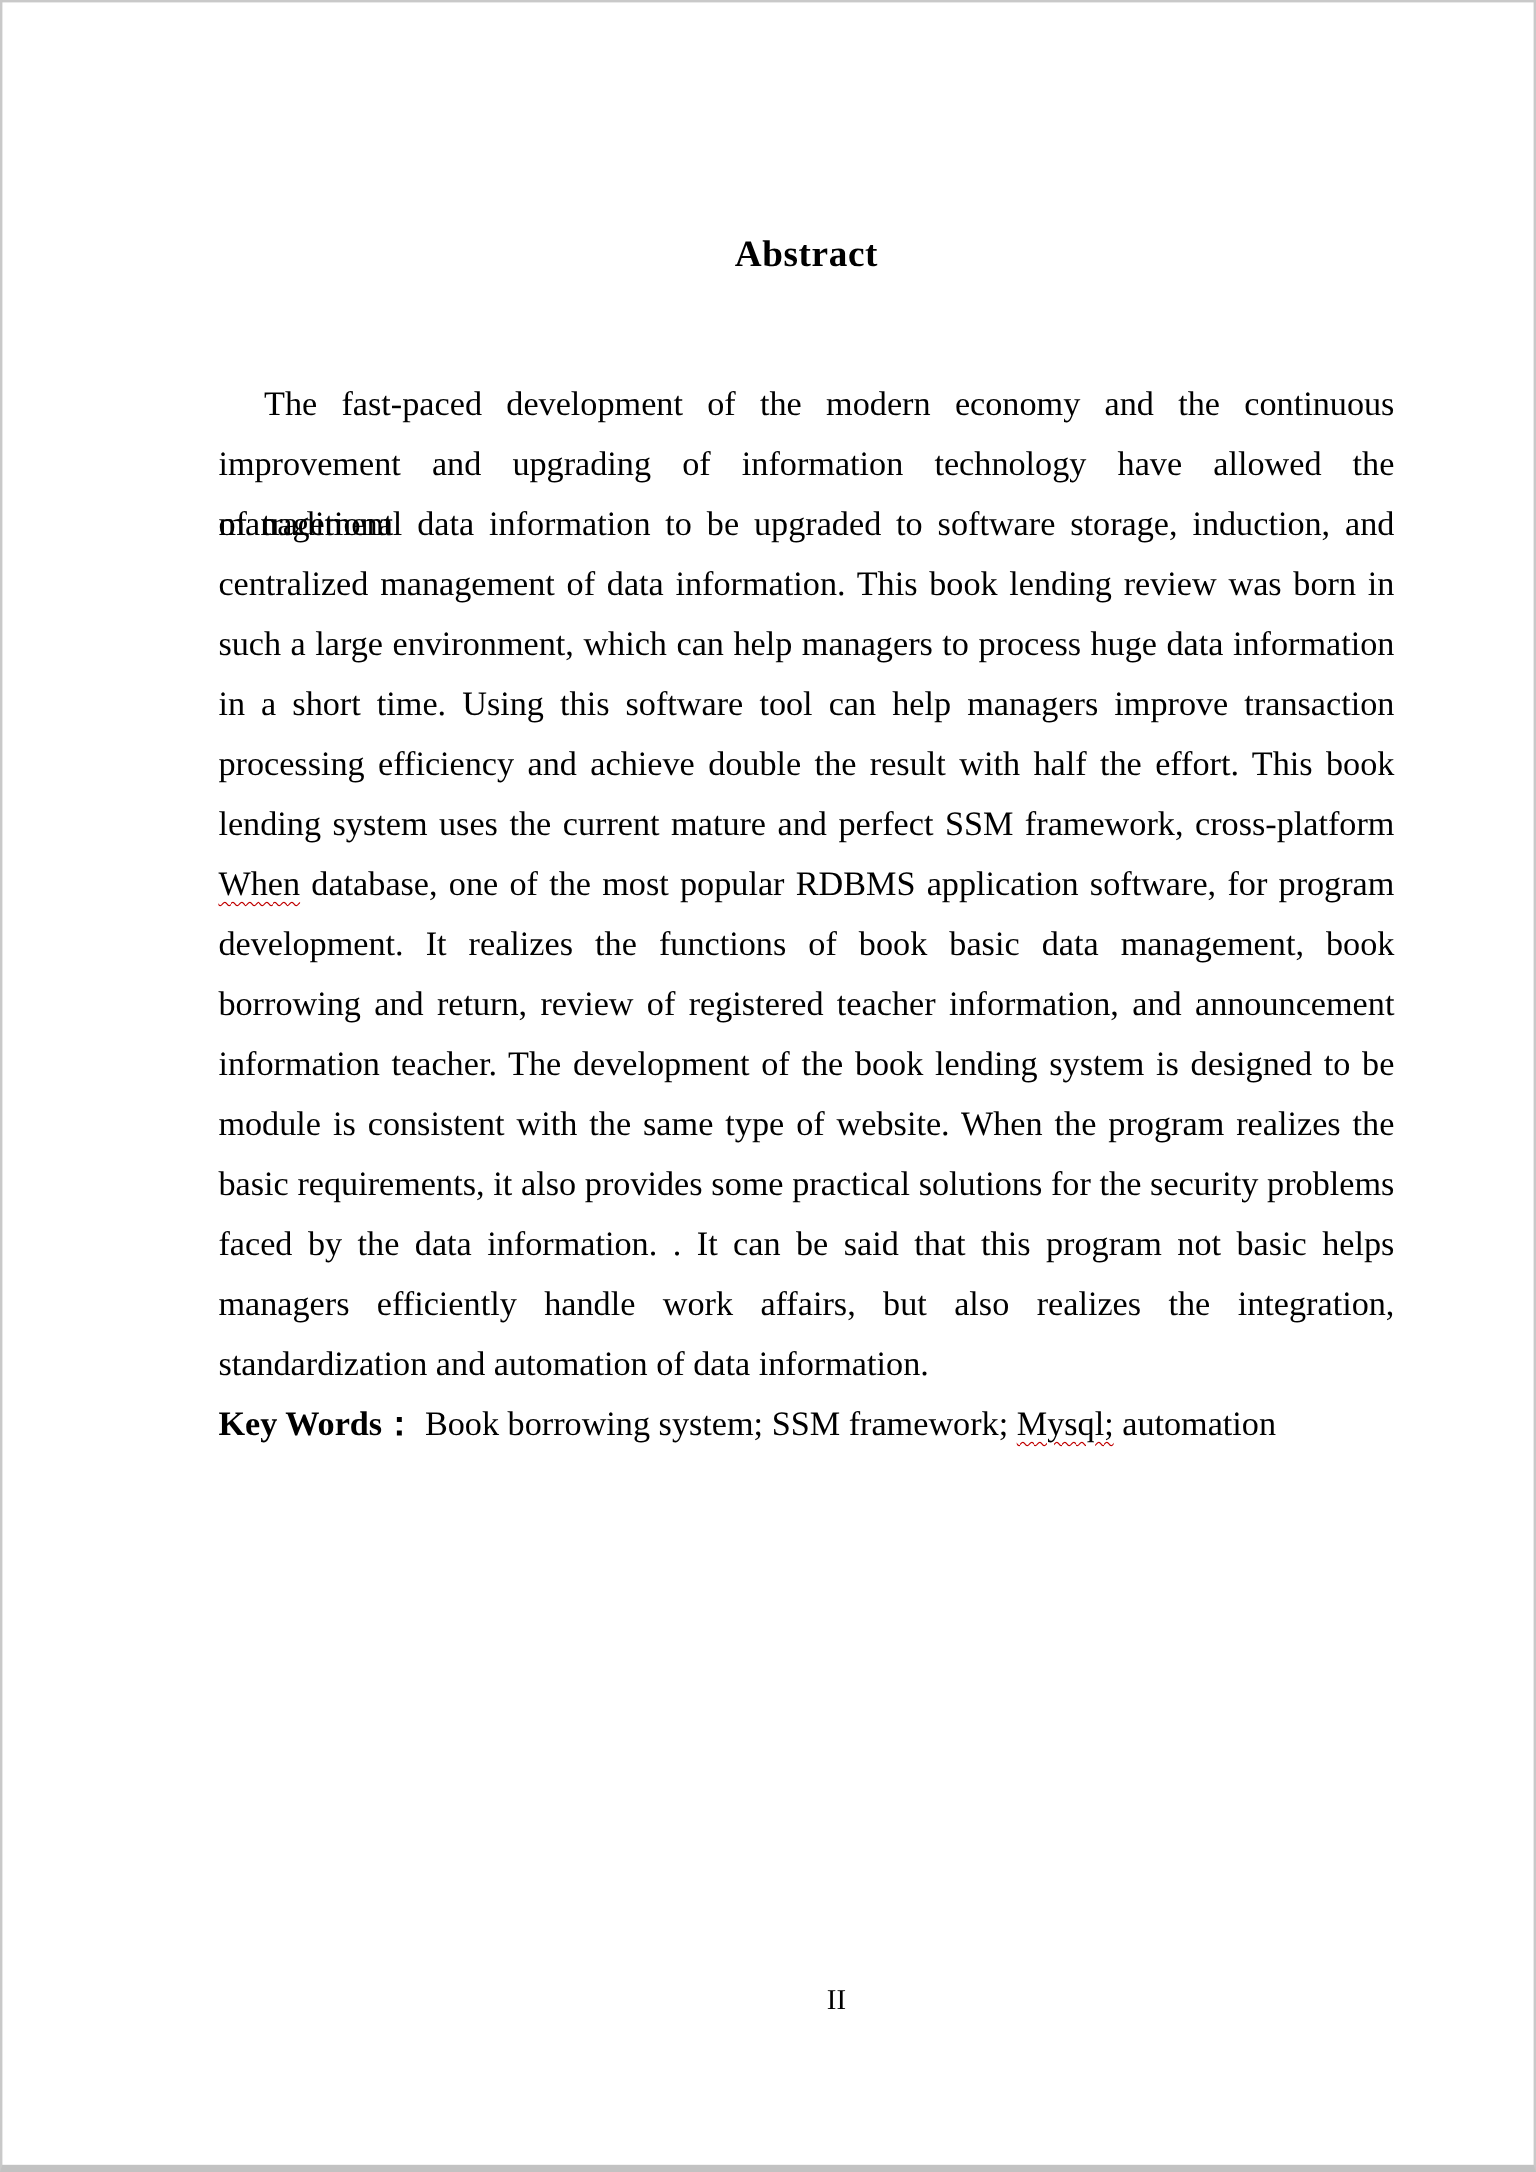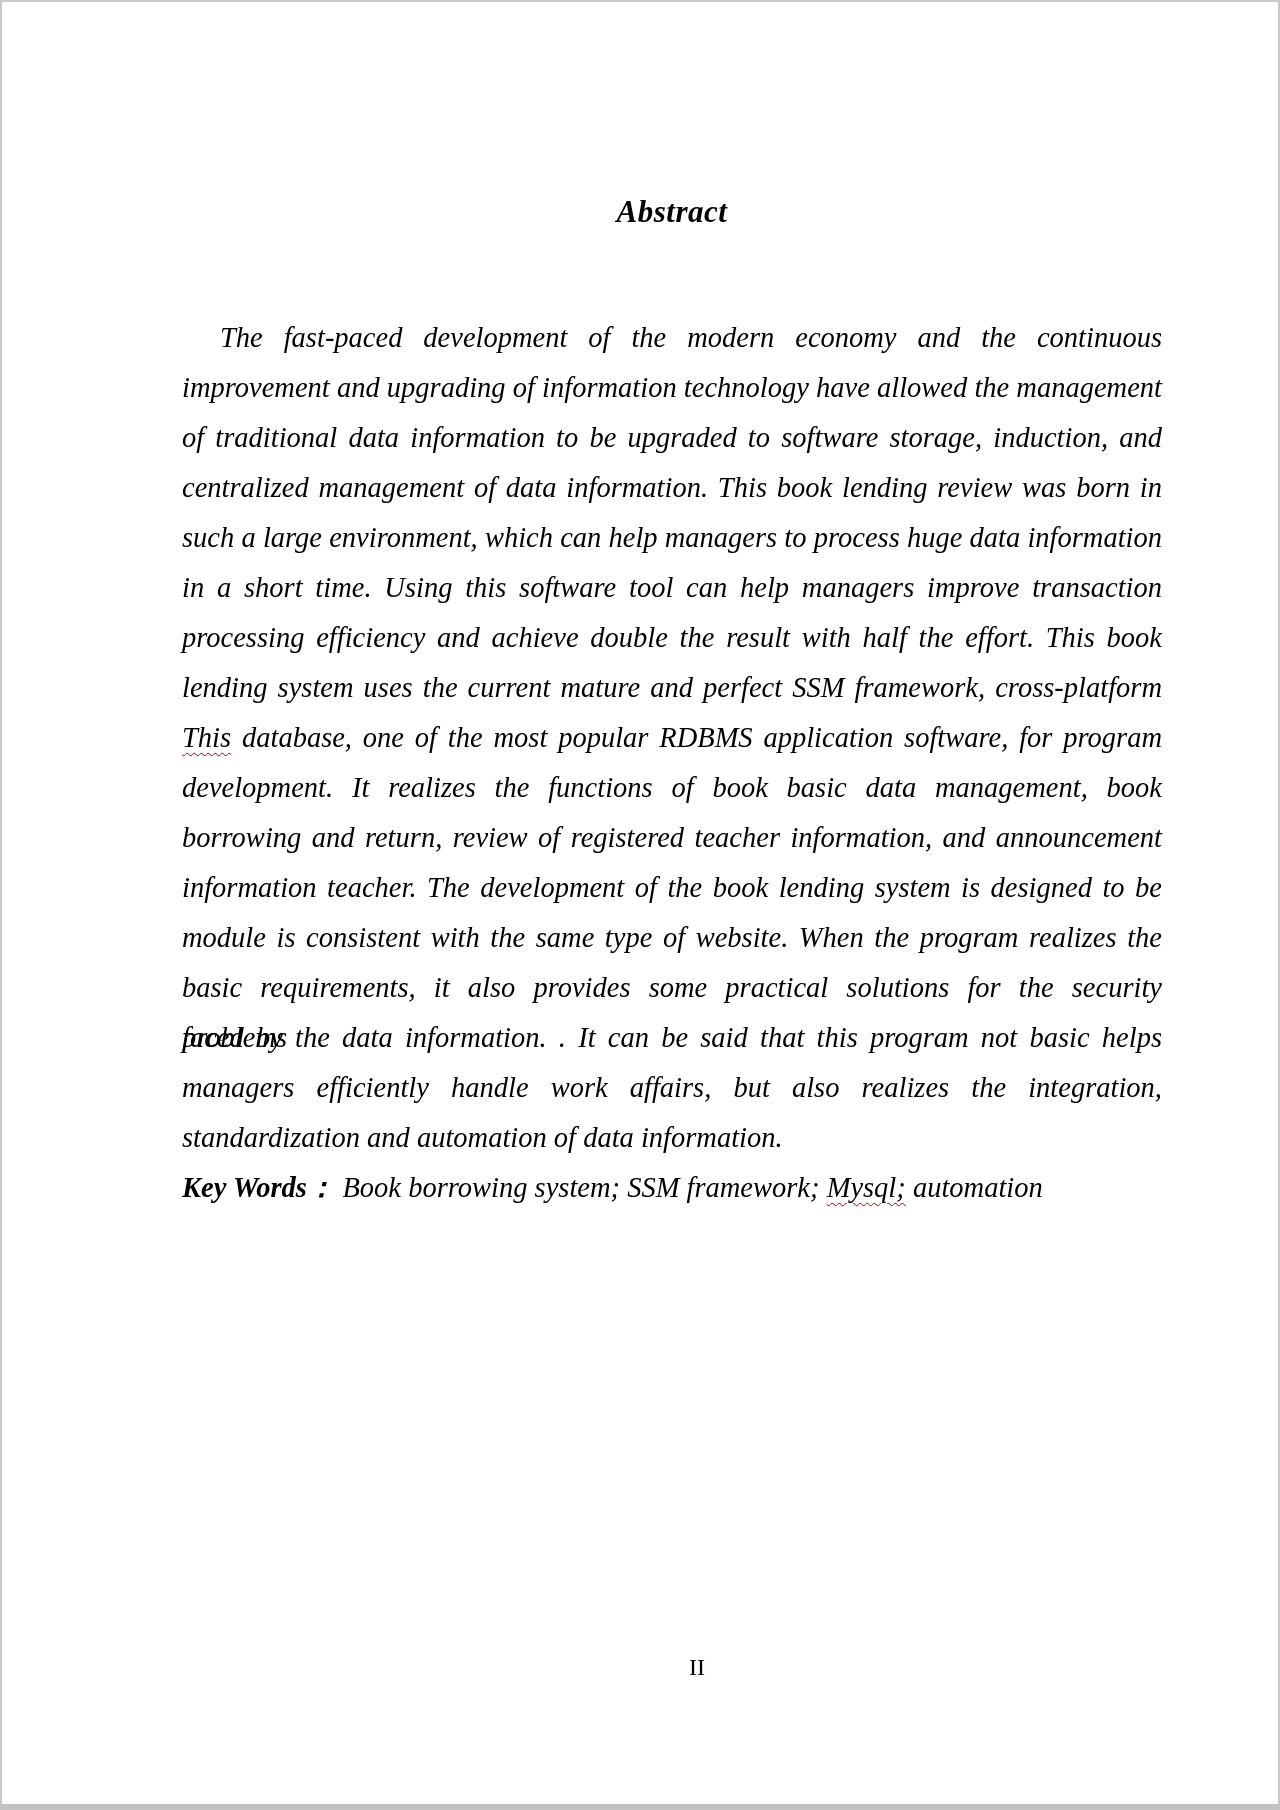--- a/index.html
+++ b/index.html
@@ -15,21 +15,20 @@
     background: #ffffff;
     border: 2px solid #c9c9c9;
     border-bottom: 6px solid #c2c2c2;
     font-family: "Liberation Serif", "DejaVu Serif", serif;
     color: #000000;
     overflow: hidden;
   }
   .content {
     padding-left: 180px;
     padding-right: 116px;
-    font-style: italic;
   }
   .title {
     margin: 188px 0 79px 0;
     text-align: center;
     font-size: 31px;
     line-height: 44px;
     font-weight: bold;
     letter-spacing: 0.5px;
   }
   .line {
@@ -78,21 +77,21 @@
     <h1 class="title">Abstract</h1>
     <div class="body">
         <div class="line just ind"><span>The fast-paced development of the modern economy and the continuous</span></div>
         <div class="line just"><span>improvement and upgrading of information technology have allowed the management</span></div>
         <div class="line just"><span>of traditional data information to be upgraded to software storage, induction, and</span></div>
         <div class="line just"><span>centralized management of data information. This book lending review was born in</span></div>
         <div class="line just"><span>such a large environment, which can help managers to process huge data information</span></div>
         <div class="line just"><span>in a short time. Using this software tool can help managers improve transaction</span></div>
         <div class="line just"><span>processing efficiency and achieve double the result with half the effort. This book</span></div>
         <div class="line just"><span>lending system uses the current mature and perfect SSM framework, cross-platform</span></div>
-        <div class="line just"><span class="squiggle">This</span><span> database, one of the most popular RDBMS application software, for program</span></div>
+        <div class="line just"><span class="squiggle">When</span><span> database, one of the most popular RDBMS application software, for program</span></div>
         <div class="line just"><span>development. It realizes the functions of book basic data management, book</span></div>
         <div class="line just"><span>borrowing and return, review of registered teacher information, and announcement</span></div>
         <div class="line just"><span>information teacher. The development of the book lending system is designed to be</span></div>
         <div class="line just"><span>module is consistent with the same type of website. When the program realizes the</span></div>
         <div class="line just"><span>basic requirements, it also provides some practical solutions for the security problems</span></div>
         <div class="line just"><span>faced by the data information. . It can be said that this program not basic helps</span></div>
         <div class="line just"><span>managers efficiently handle work affairs, but also realizes the integration,</span></div>
         <div class="line"><span>standardization and automation of data information.</span></div>
       </div>
     <div class="line keywords"><span class="bold">Key Words：</span><span> Book borrowing system; SSM framework; </span><span class="squiggle">Mysql;</span><span> automation</span></div>

